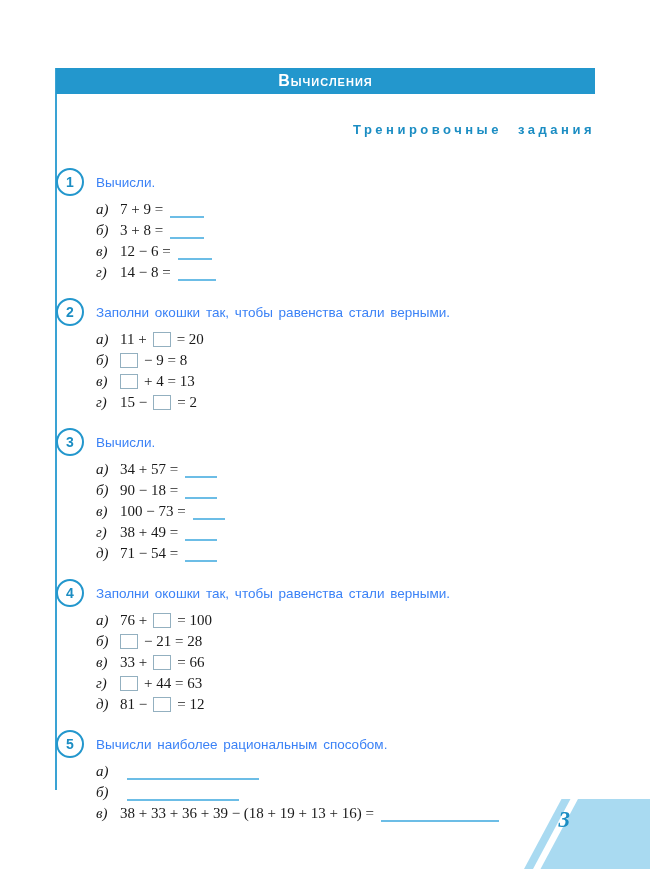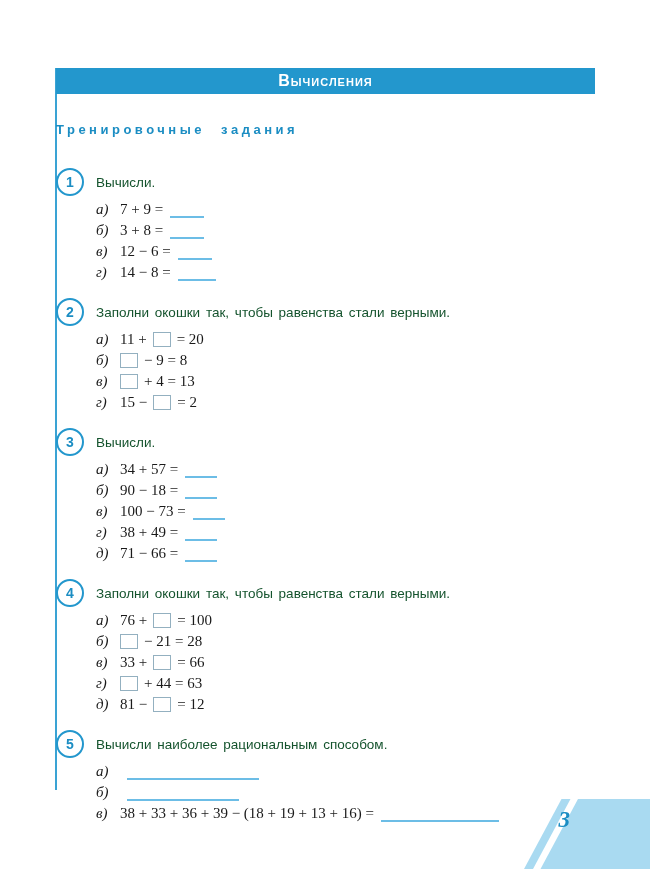--- a/index.html
+++ b/index.html
@@ -20,36 +20,36 @@
     background: #2397cd; color: #ffffff;
     display: flex; align-items: center; justify-content: center;
   }
   .banner span {
     font-weight: bold; font-size: 16px; letter-spacing: 1px;
     font-variant: small-caps;
   }
 
   .subtitle {
     position: absolute; left: 56px; top: 122px; width: 539px;
-    text-align: left; color: #1b8dc3; font-weight: bold;
+    text-align: right; color: #1b8dc3; font-weight: bold;
     font-size: 13px; letter-spacing: 3.5px; word-spacing: 9px;
   }
 
   .tasks {
     position: absolute; left: 56px; top: 168px; right: 55px;
     display: flex; flex-direction: column; gap: 16px;
   }
   .task-head { display: flex; align-items: center; gap: 12px; margin-bottom: 4px; }
   .task-number {
     width: 24px; height: 24px; flex: 0 0 auto;
     border-radius: 50%; border: 2px solid #2397cd; background: #fff;
     color: #1b8dc3; font-weight: bold; font-size: 14px;
     display: flex; align-items: center; justify-content: center;
   }
-  .task-prompt { font-size: 13.5px; color: #14532d; word-spacing: 2px; }
+  .task-prompt { font-size: 13.5px; color: #3b82f6; word-spacing: 2px; }
 
   .task-items {
     margin-left: 40px; display: flex; flex-direction: column; gap: 2px;
   }
   .task-item {
     display: flex; align-items: center;
     height: 19px; line-height: 19px;
     font-family: "Liberation Serif", serif; font-size: 15px; color: #1a1a1a;
   }
   .item-label { font-style: italic; width: 24px; flex: 0 0 auto; }
@@ -174,21 +174,21 @@
             <span class="expr">100 − 73 =</span>
             <span class="answer-blank" style="width: 32px;"></span>
           </div>
           <div class="task-item">
             <span class="item-label">г)</span>
             <span class="expr">38 + 49 =</span>
             <span class="answer-blank" style="width: 32px;"></span>
           </div>
           <div class="task-item">
             <span class="item-label">д)</span>
-            <span class="expr">71 − 66 =</span>
+            <span class="expr">71 − 54 =</span>
             <span class="answer-blank" style="width: 32px;"></span>
           </div>
         </div>
       </div>
       <div class="task">
         <div class="task-head">
           <div class="task-number">4</div>
           <div class="task-prompt">Заполни окошки так, чтобы равенства стали верными.</div>
         </div>
         <div class="task-items">

